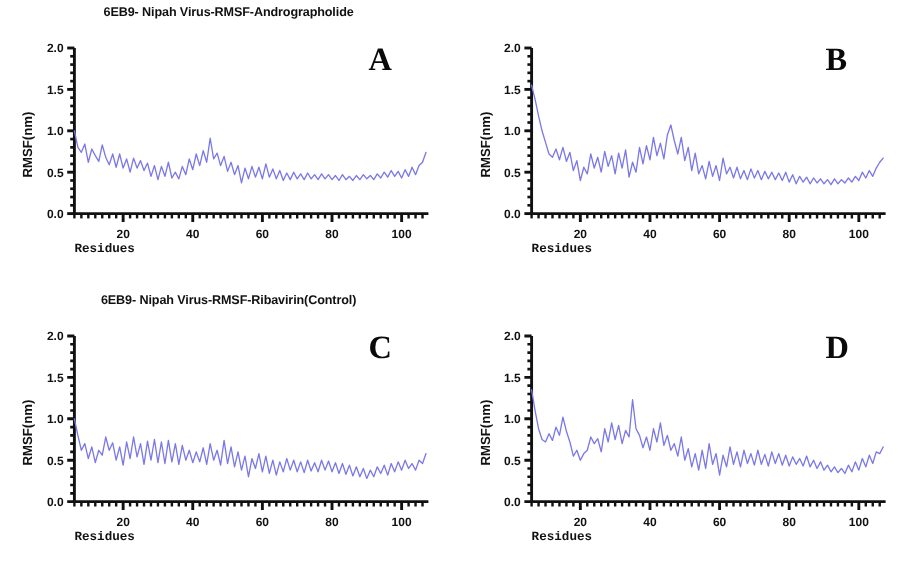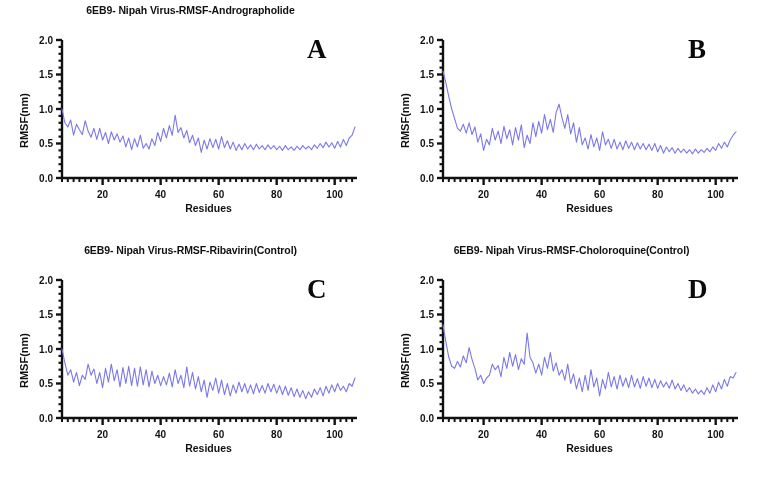--- a/index.html
+++ b/index.html
@@ -56,21 +56,21 @@
     transform: rotate(-90deg);
     transform-origin: left top;
     white-space: nowrap;
   }
   .xlabel {
     position: absolute;
     font-size: 10.5px;
     font-weight: bold;
     color: #111111;
     white-space: nowrap;
-    text-align: center;
+    font-family: Liberation Mono, monospace;
   }
   .ticklabel {
     font-family: "Liberation Sans", sans-serif;
     font-size: 10px;
     font-weight: bold;
     fill: #111111;
   }
 </style>
 </head>
 <body>
@@ -352,21 +352,20 @@
         <line x1="323.08910891089107" y1="178" x2="323.08910891089107" y2="182" stroke="#111111" stroke-width="2"></line>
         <line x1="328.8910891089109" y1="178" x2="328.8910891089109" y2="182" stroke="#111111" stroke-width="2"></line>
         <line x1="340.4950495049505" y1="178" x2="340.4950495049505" y2="182" stroke="#111111" stroke-width="2"></line>
         <line x1="346.2970297029703" y1="178" x2="346.2970297029703" y2="182" stroke="#111111" stroke-width="2"></line>
         <line x1="352.0990099009901" y1="178" x2="352.0990099009901" y2="182" stroke="#111111" stroke-width="2"></line>
         <polyline points="62.00,109.00 64.90,122.80 67.80,135.22 70.70,129.70 73.60,142.12 76.50,132.46 79.41,145.57 82.31,135.22 85.21,139.36 88.11,124.18 91.01,135.22 93.91,129.01 96.81,143.50 99.71,132.46 102.61,147.64 105.51,128.32 108.42,142.12 111.32,124.18 114.22,140.74 117.12,129.70 120.02,146.95 122.92,127.63 125.82,143.50 128.72,126.25 131.62,145.57 134.52,128.32 137.43,146.26 140.33,126.94 143.23,144.88 146.13,129.70 149.03,146.95 151.93,131.08 154.83,143.50 157.73,135.22 160.63,145.57 163.53,136.60 166.44,144.88 169.34,133.15 172.24,146.95 175.14,129.70 178.04,143.50 180.94,135.22 183.84,147.64 186.74,126.94 189.64,146.26 192.54,132.46 195.45,149.02 198.35,136.60 201.25,151.78 204.15,140.05 207.05,157.30 209.95,142.12 212.85,150.40 215.75,137.98 218.65,153.16 221.55,140.05 224.46,154.54 227.36,143.50 230.26,155.92 233.16,144.88 236.06,153.16 238.96,142.12 241.86,151.78 244.76,143.50 247.66,153.16 250.56,144.88 253.47,153.85 256.37,143.50 259.27,152.47 262.17,145.57 265.07,153.16 267.97,143.50 270.87,151.78 273.77,144.19 276.67,153.16 279.57,145.57 282.48,154.54 285.38,146.26 288.28,155.23 291.18,147.64 294.08,156.61 296.98,149.02 299.88,157.30 302.78,150.40 305.68,158.68 308.58,151.78 311.49,157.30 314.39,149.02 317.29,154.54 320.19,147.64 323.09,155.92 325.99,146.26 328.89,153.16 331.79,144.88 334.69,151.78 337.59,143.50 340.50,150.40 343.40,146.26 346.30,151.78 349.20,143.50 352.10,146.26 355.00,137.98" fill="none" stroke="#7b78e8" stroke-width="1.1" stroke-linejoin="round" stroke-linecap="round"></polyline>
       </svg>
   </div>
 
   <div class="panel" style="left:381px; top:240px;">
-    <div class="panel-title">6EB9- Nipah Virus-RMSF-Choloroquine(Control)</div>
     <div class="panel-letter" style="left:307px; top:36px;">D</div>
     <div class="ylabel" style="left:18px; top:148px;">RMSF(nm)</div>
     <div class="xlabel" style="left:62px; top:202px; width:293px;">Residues</div>
     <svg class="plot-svg" width="381" height="240" viewBox="0 0 381 240">
         <line x1="62" y1="40" x2="62" y2="178" stroke="#111111" stroke-width="2.4"></line>
         <line x1="62" y1="178" x2="357" y2="178" stroke="#111111" stroke-width="2.4"></line>
         <line x1="56" y1="178" x2="62" y2="178" stroke="#111111" stroke-width="2.4"></line>
         <text x="53" y="181.6" text-anchor="end" class="ticklabel">0.0</text>
         <line x1="56" y1="143.5" x2="62" y2="143.5" stroke="#111111" stroke-width="2.4"></line>
         <text x="53" y="147.1" text-anchor="end" class="ticklabel">0.5</text>

